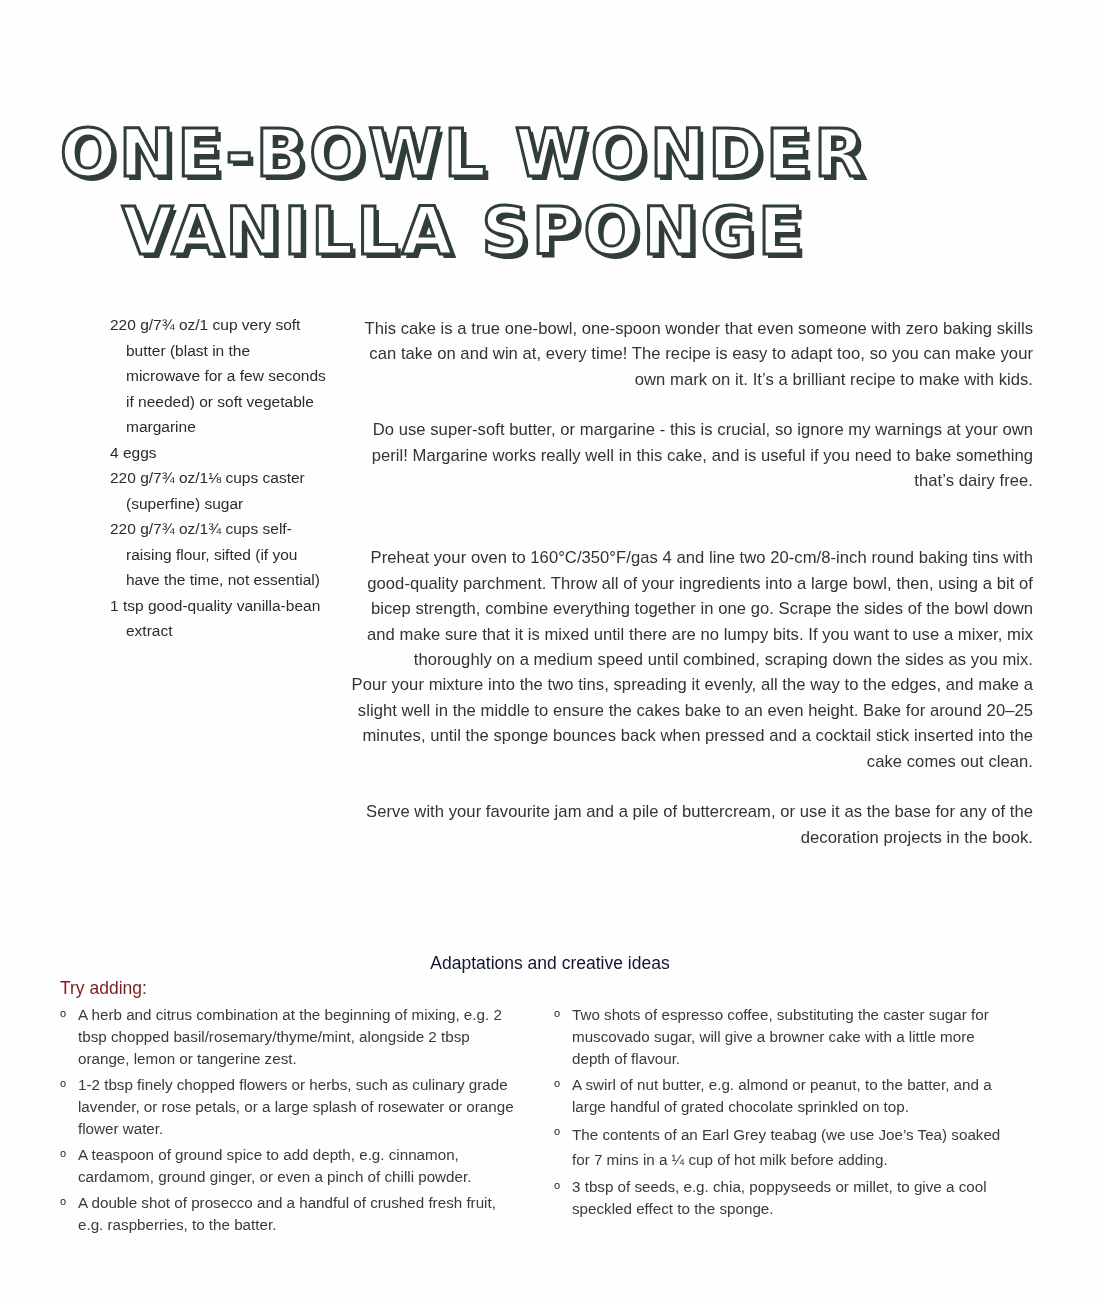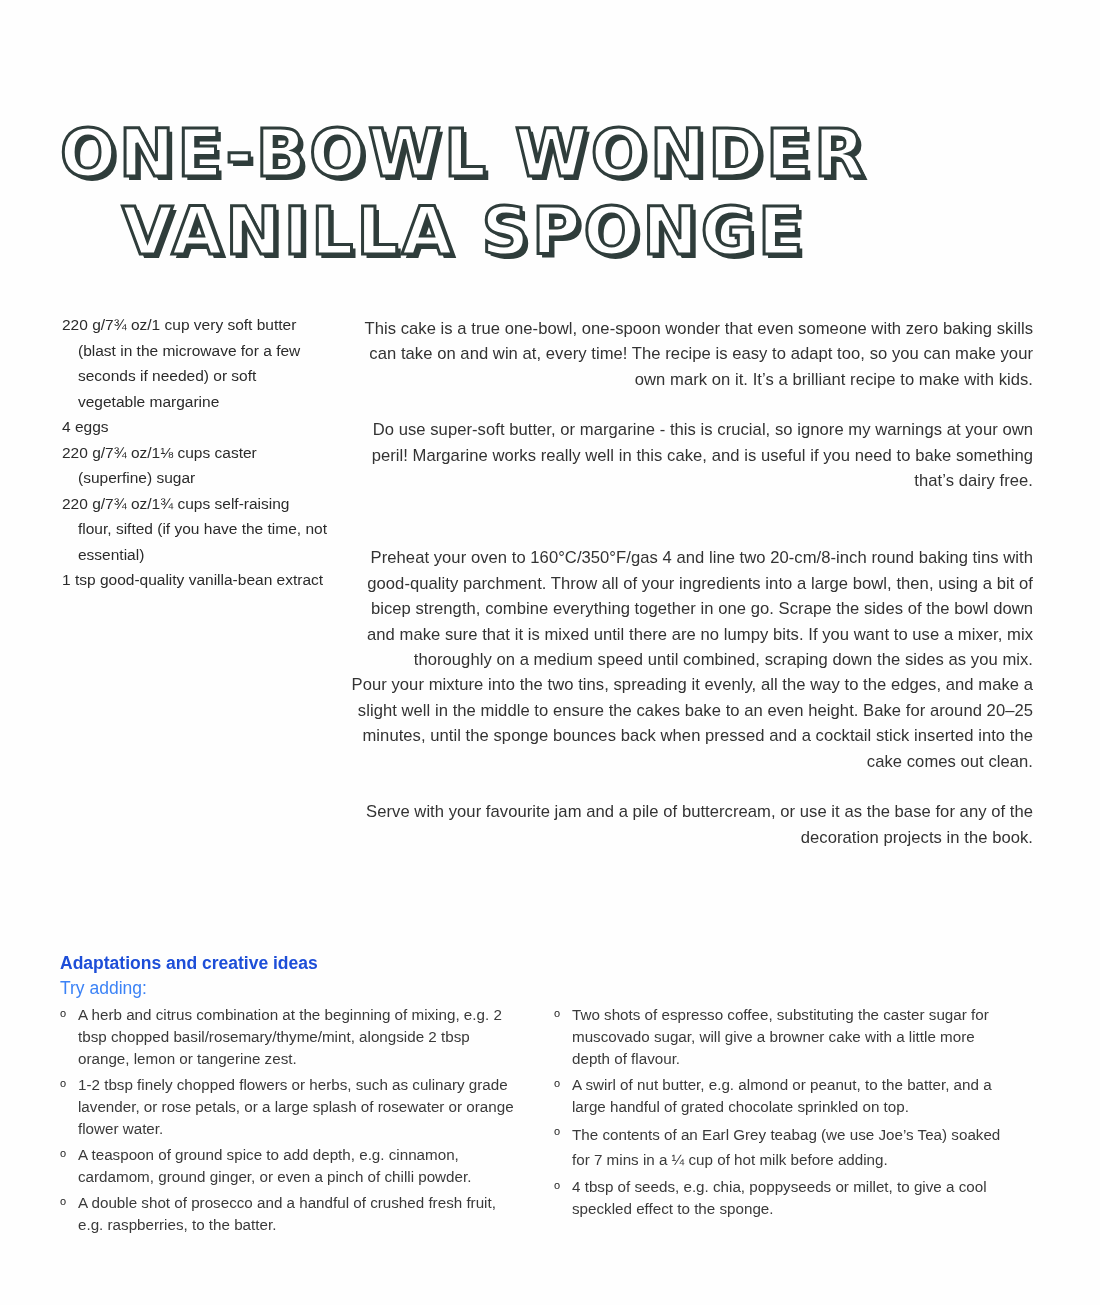--- a/index.html
+++ b/index.html
@@ -57,20 +57,21 @@
       letter-spacing: 0.2px;
     }
     .ingredients {
       list-style: none;
       margin: 0;
       padding: 0;
     }
     .ingredients li {
       padding-left: 16px;
       text-indent: -16px;
+      margin-left: 48px;
     }
 
     
     .main {
       position: absolute;
       left: 343px;
       top: 316px;
       width: 690px;
       font-family: "Liberation Sans", sans-serif;
       font-size: 16.6px;
@@ -92,29 +93,30 @@
       position: absolute;
       left: 60px;
       top: 950px;
       width: 980px;
       font-family: "Liberation Sans", sans-serif;
     }
     .adapt h2 {
       margin: 0;
       font-size: 17.5px;
       line-height: 26px;
-      font-weight: bold;
-      color: #1d4ed8;
+      font-weight: normal;
+      color: #0f172a;
+      text-align: center;
     }
     .adapt h3 {
       margin: 0;
       font-size: 17.5px;
       line-height: 24px;
       font-weight: normal;
-      color: #3b82f6;
+      color: #7f1d1d;
     }
     .cols {
       position: relative;
       margin-top: 4px;
     }
     .col {
       position: absolute;
       top: 0;
       list-style: none;
       margin: 0;
@@ -198,19 +200,19 @@
         <li>
           <span class="bullet">o</span>
           <span>A swirl of nut butter, e.g. almond or peanut, to the batter, and a large handful of grated chocolate sprinkled on top.</span>
         </li>
         <li class="tea">
           <span class="bullet">o</span>
           <span>The contents of an Earl Grey teabag (we use Joe’s Tea) soaked for 7 mins in a ¼ cup of hot milk before adding.</span>
         </li>
         <li>
           <span class="bullet">o</span>
-          <span>4 tbsp of seeds, e.g. chia, poppyseeds or millet, to give a cool speckled effect to the sponge.</span>
+          <span>3 tbsp of seeds, e.g. chia, poppyseeds or millet, to give a cool speckled effect to the sponge.</span>
         </li>
       </ul>
     </div>
   </section>
 
 </div>
 
 </body></html>

